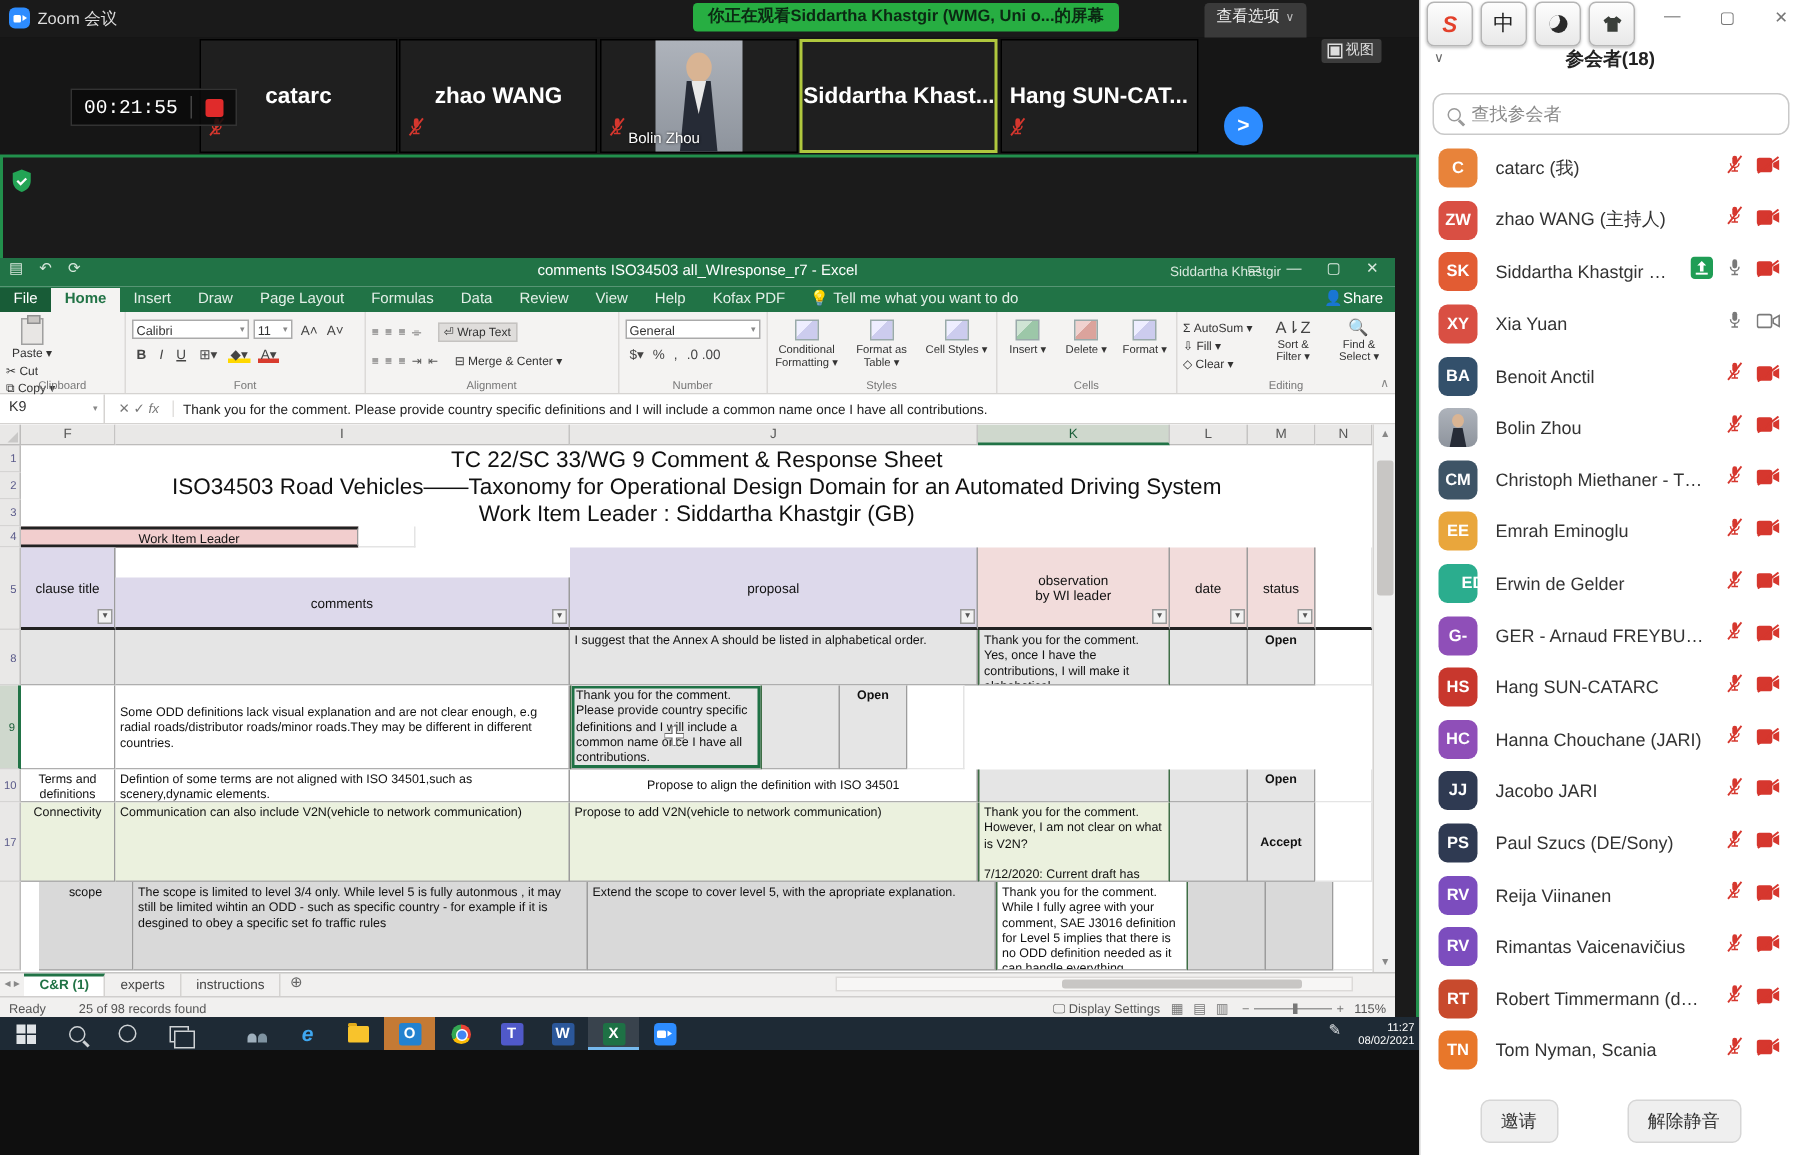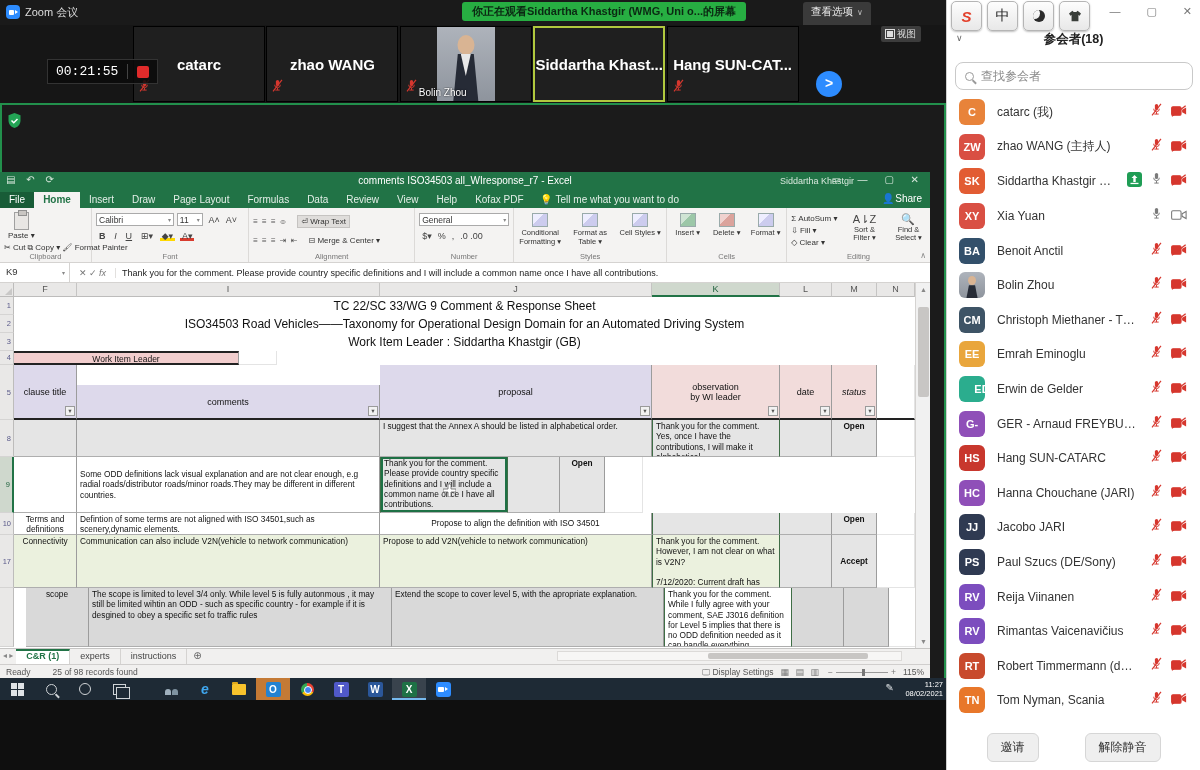--- a/index.html
+++ b/index.html
@@ -54,21 +54,21 @@
   .tellme{color:#e4efe8;font-size:10px;padding:2px 8px 3px;white-space:nowrap}
   .xl-share{position:absolute;right:8px;top:2px;color:#fff;font-size:10px}
   .ribbon{position:absolute;left:0;top:36px;width:930px;height:55px;background:#f4f3f2;border-bottom:1px solid #d5d3d1;display:flex}
   .rg{position:relative;border-right:1px solid #dcdad8;height:100%;padding:3px 4px 12px}
   .rg-lab{position:absolute;bottom:1px;left:0;right:0;text-align:center;font-size:7.5px;color:#777}
   .rbtn{font-size:8px;color:#333;white-space:nowrap}
   .bigbtn{display:inline-block;text-align:center;font-size:8px;color:#333;vertical-align:top;padding:1px 4px}
   .bigbtn .ic{display:block;margin:0 auto 1px}
   .pastic{width:15px;height:18px;background:#e8e6e4;border:1px solid #a0a0a0;position:relative}
   .pastic:before{content:"";position:absolute;left:3px;top:-3px;width:7px;height:4px;background:#c9c6c3;border:1px solid #909090}
-  .smallrow{display:flex;gap:2px;justify-content:flex-start;padding-top:2px}
+  .smallrow{display:flex;flex-direction:column;gap:2px;justify-content:flex-start;padding-top:2px}
   .fontbox{display:inline-block;border:1px solid #aaa;background:#fff;font-size:8.5px;color:#333;padding:0 2px;height:13px;line-height:12px}
   .glyph{display:inline-block;font-size:9px;color:#444;border:1px solid transparent;padding:0 2px}
   .glyph.b{font-weight:bold}.glyph.i{font-style:italic}.glyph.u{text-decoration:underline}
   .uline-y{box-shadow:inset 0 -3px 0 #ffd800}.uline-r{box-shadow:inset 0 -3px 0 #d83b2e}
   .alns{font-size:8px;color:#555;letter-spacing:1px}
   .stack3{display:flex;gap:6px}
   .stk{text-align:center;font-size:7.5px;color:#333;width:44px;line-height:1.15}
   .stk .ic{display:block;width:16px;height:14px;margin:0 auto 2px;border:1px solid #9aa;background:linear-gradient(135deg,#eef 40%,#cce 40%)}
   .edit-col{font-size:8px;color:#333;line-height:1.5}
   .collapse{position:absolute;right:4px;bottom:2px;color:#888;font-size:8px}
@@ -81,21 +81,21 @@
   
   .sheet{position:absolute;left:0;top:111px;width:915px;height:365px;background:#fff;overflow:hidden}
   .hdr-row{display:flex;height:14px}
   .corner{width:14px;background:#e9e8e7;border-right:1px solid #bdbcbb;border-bottom:1px solid #bdbcbb;position:relative}
   .corner:after{content:"";position:absolute;right:1px;bottom:1px;border-left:7px solid transparent;border-bottom:7px solid #c9c8c7}
   .colhd{background:#e9e8e7;border-right:1px solid #c5c4c3;border-bottom:1px solid #bdbcbb;font-size:9px;color:#555;text-align:center;line-height:13px}
   .colhd.sel{background:#cfd8cd;border-bottom:2px solid #217346;color:#1c5f3a}
   .srow{display:flex}
   .rownum{width:14px;background:#e9e8e7;border-right:1px solid #bdbcbb;border-bottom:1px solid #d5d4d3;font-size:7.5px;color:#5a5a8a;display:flex;align-items:center;justify-content:flex-end;padding-right:2px;flex:none}
   .rownum.sel{background:#cfd8cd;color:#1c5f3a;border-right:2px solid #217346}
-  .trow-text{flex:1;text-align:left;font-size:12px;color:#111;display:flex;align-items:center;justify-content:center;background:#fff}
+  .trow-text{flex:1;text-align:left;font-size:15px;color:#111;display:flex;align-items:center;justify-content:center;background:#fff}
   .cell{border-right:1px solid #9c9c9c;border-bottom:1px solid #aeaeae;font-size:8.3px;line-height:1.24;color:#111;padding:1px 3px;overflow:hidden;white-space:pre-line;flex:none}
   .cell.ck{border-left:1px solid #3f6e46;border-right:1.5px solid #3f6e46}
   .cell.cN{border-right:1px solid #e4e4e4;border-bottom:1px solid #e4e4e4}
   .bg-o{background:#e5e5e5}.bg-w{background:#fff}.bg-g{background:#EBF1DE}.bg-y{background:#D9D9D9}
   .bg-lav{background:#DDD9EB}.bg-pk{background:#F2DCDB}.bg-bandr{background:#F2CECE}
   .cell.cc{text-align:center}.cell.cb{font-weight:bold}.cell.vm{display:flex;align-items:center;justify-content:center;white-space:normal}
   .band-cell{font-size:8.5px;color:#111;text-align:center;border-top:2px solid #222;border-bottom:2px solid #222;border-right:1px solid #9c9c9c;line-height:13px;flex:none}
   .hcell{position:relative;border-right:1px solid #9c9c9c;border-bottom:2px solid #222;display:flex;align-items:center;justify-content:center;text-align:center;font-size:9px;color:#111;white-space:pre-line;flex:none}
   .filterbtn{position:absolute;right:1px;bottom:2px;width:10px;height:10px;background:#f2f2f2;border:1px solid #9a9a9a;font-size:5.5px;color:#555;line-height:8px;text-align:center}
   .selcell{box-shadow:inset 0 0 0 2px #1e7145;position:relative}
@@ -379,21 +379,21 @@
             <div class="cell cN bg-w" style="width: 38px;"></div>
           </div>
           <div class="srow" style="height: 55px;">
             <div class="rownum">5</div>
             <div class="hcell bg-lav" style="width: 63px;">clause title<span class="filterbtn">▼</span></div>
             <div class="hcell bg-lav" style="width: 303px; margin-top: 20px;">comments<span class="filterbtn">▼</span></div>
             <div class="hcell bg-lav" style="width: 272px;">proposal<span class="filterbtn">▼</span></div>
             <div class="hcell bg-pk" style="width: 128px;">observation
 by WI leader<span class="filterbtn">▼</span></div>
             <div class="hcell bg-pk" style="width: 52px;">date<span class="filterbtn">▼</span></div>
-            <div class="hcell bg-pk" style="width: 45px; font-style: italic;">status<span class="filterbtn">▼</span></div>
+            <div class="hcell bg-pk" style="width: 45px;">status<span class="filterbtn">▼</span></div>
             <div class="cell cN bg-w" style="width: 38px; border-bottom: 2px solid rgb(34, 34, 34);"></div>
           </div>
           <div class="srow" style="height: 37px;">
             <div class="rownum">8</div>
             <div class="cell bg-o" style="width: 63px;"></div>
             <div class="cell bg-o" style="width: 303px;"></div>
             <div class="cell bg-o" style="width: 272px;">I suggest that the Annex A should be listed in alphabetical order.</div>
             <div class="cell bg-o ck" style="width: 128px;">Thank you for the comment. Yes, once I have the contributions, I will make it alphabetical.</div>
             <div class="cell bg-o" style="width: 52px;"></div>
             <div class="cell bg-o cc cb" style="width: 45px;">Open</div>

